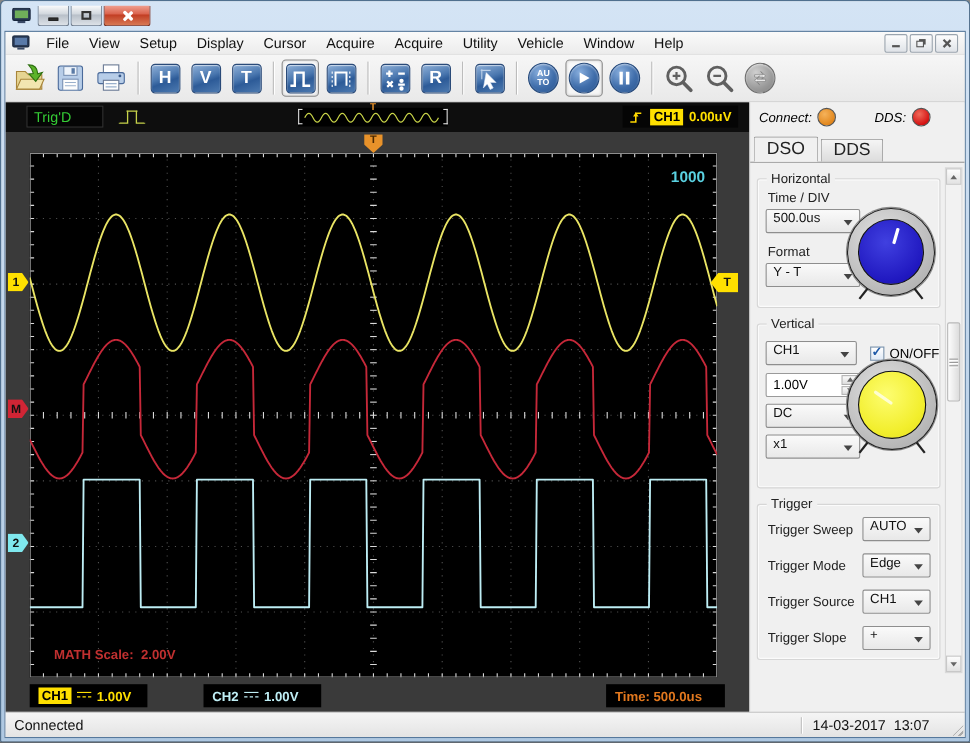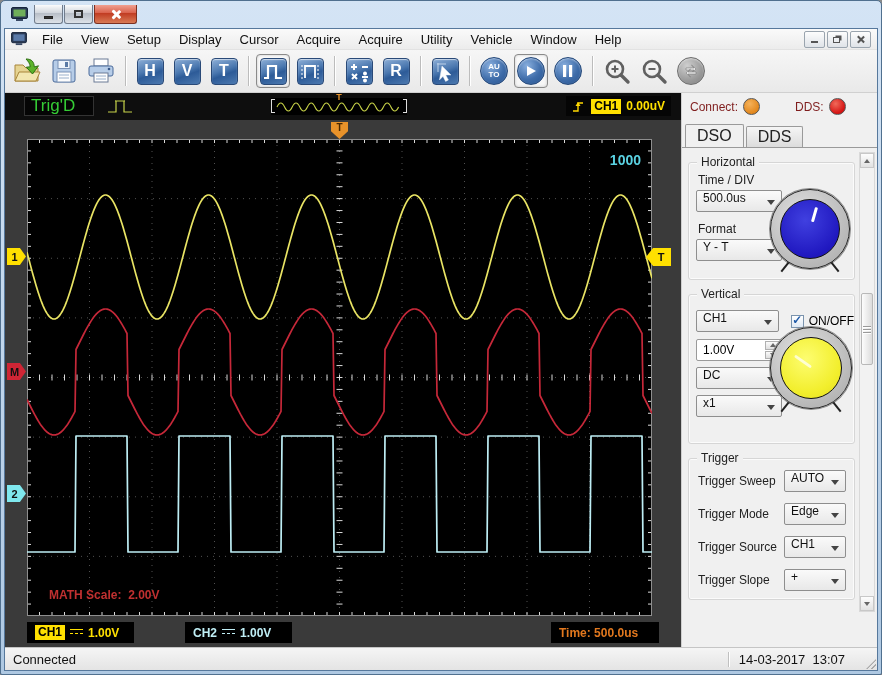--- a/index.html
+++ b/index.html
@@ -55,21 +55,21 @@
     color:#fff; display:flex; flex-direction:column; align-items:center; justify-content:center;
     font-weight:bold; box-shadow:inset 0 1px 2px rgba(255,255,255,.55); }
   .auto-txt { font-size:8px; line-height:8px; }
   .circle-ic.gray { background:radial-gradient(circle at 35% 30%, #cfcfcf 0%, #9a9a9a 60%, #7e7e7e 100%); border-color:#6e6e6e; }
 
   
   .mainrow { flex:1; display:flex; min-height:0; }
   .leftcol { flex:1; display:flex; flex-direction:column; min-width:0; }
   .strip { height:27px; background:#0e0e0e; position:relative; flex:0 0 auto; }
   .trig-box { position:absolute; left:19px; top:3px; width:70px; height:20px; background:#050505;
-    border:1px solid #333; color:#35cc35; font-size:17px; display:flex; align-items:center; padding-left:6px; }
+    border:1px solid #333; color:#35cc35; font-size:13px; display:flex; align-items:center; padding-left:6px; }
   .pulse-ic { position:absolute; left:102px; top:4px; }
   .preview { position:absolute; left:266px; top:5px; width:136px; height:17px; background:#000; }
   .preview .br { position:absolute; top:1px; width:4px; height:14px; border:1px solid #ddd; }
   .preview .br.l { left:0; border-right:none; }
   .preview .br.r { right:0; border-left:none; }
   .preview-t { position:absolute; left:50%; top:-6px; transform:translateX(-50%); color:#e8922a; font-size:9px; font-weight:bold; }
   .strip-right { position:absolute; right:10px; top:3px; height:20px; background:#050505; display:flex; align-items:center; gap:5px; padding:0 6px; }
   .ch-chip { background:#ffe000; color:#000; font-weight:bold; font-size:12px; padding:0 3px; line-height:15px; }
   .lvl-txt { color:#ffe000; font-size:12px; font-weight:bold; }
 
@@ -93,21 +93,21 @@
   .overlay-row { position:absolute; left:0; right:0; top:502px; height:21px; }
   .ov-box { position:absolute; height:21px; background:#000; display:flex; align-items:center; gap:5px; padding:0 8px; font-size:12px; font-weight:bold; }
   .ov-ch1 { left:22px; width:107px; color:#ffe000; }
   .ov-ch2 { left:180px; width:107px; color:#bfeef5; }
   .ov-time { left:546px; width:108px; color:#e2781e; }
   .dc { display:inline-block; width:13px; height:8px; border-top:1.5px solid currentColor; position:relative; }
   .dc::after { content:""; position:absolute; left:0; top:3px; width:13px; border-top:1.5px dashed currentColor; }
 
   
   .rightcol { width:196px; background:#f0f0f0; display:flex; flex-direction:column; border-left:1px solid #cfcfcf; }
-  .connect-row { height:27px; display:flex; align-items:center; font-size:12px; color:#7f1d1d; padding:0 8px; gap:5px; }
+  .connect-row { height:27px; display:flex; align-items:center; font-size:12px; color:#000000; padding:0 8px; gap:5px;font-style:italic; }
   .dot { width:17px; height:17px; border-radius:50%; border:1px solid #555; }
   .tabs { display:flex; padding:4px 0 0 3px; }
   .tab { height:21px; padding:0 11px; font-size:16px; color:#222; border:1px solid #9a9a9a; border-bottom:none;
     border-radius:2px 2px 0 0; background:linear-gradient(#f5f5f5,#dcdcdc); margin-right:2px;
     display:flex; align-items:center; position:relative; top:2px; }
   .tab.active { background:#f0f0f0; top:0; height:23px; z-index:2; }
   .panel-body { flex:1; border-top:1px solid #9a9a9a; position:relative; padding:8px 22px 0 6px; }
 
   .groupbox { position:relative; border:1px solid #d6d6d6; border-radius:3px; box-shadow:0 0 0 1px #fbfbfb inset; }
   .gb-title { position:absolute; top:-8px; left:8px; background:#f0f0f0; padding:0 4px; font-size:12px; color:#222; }

